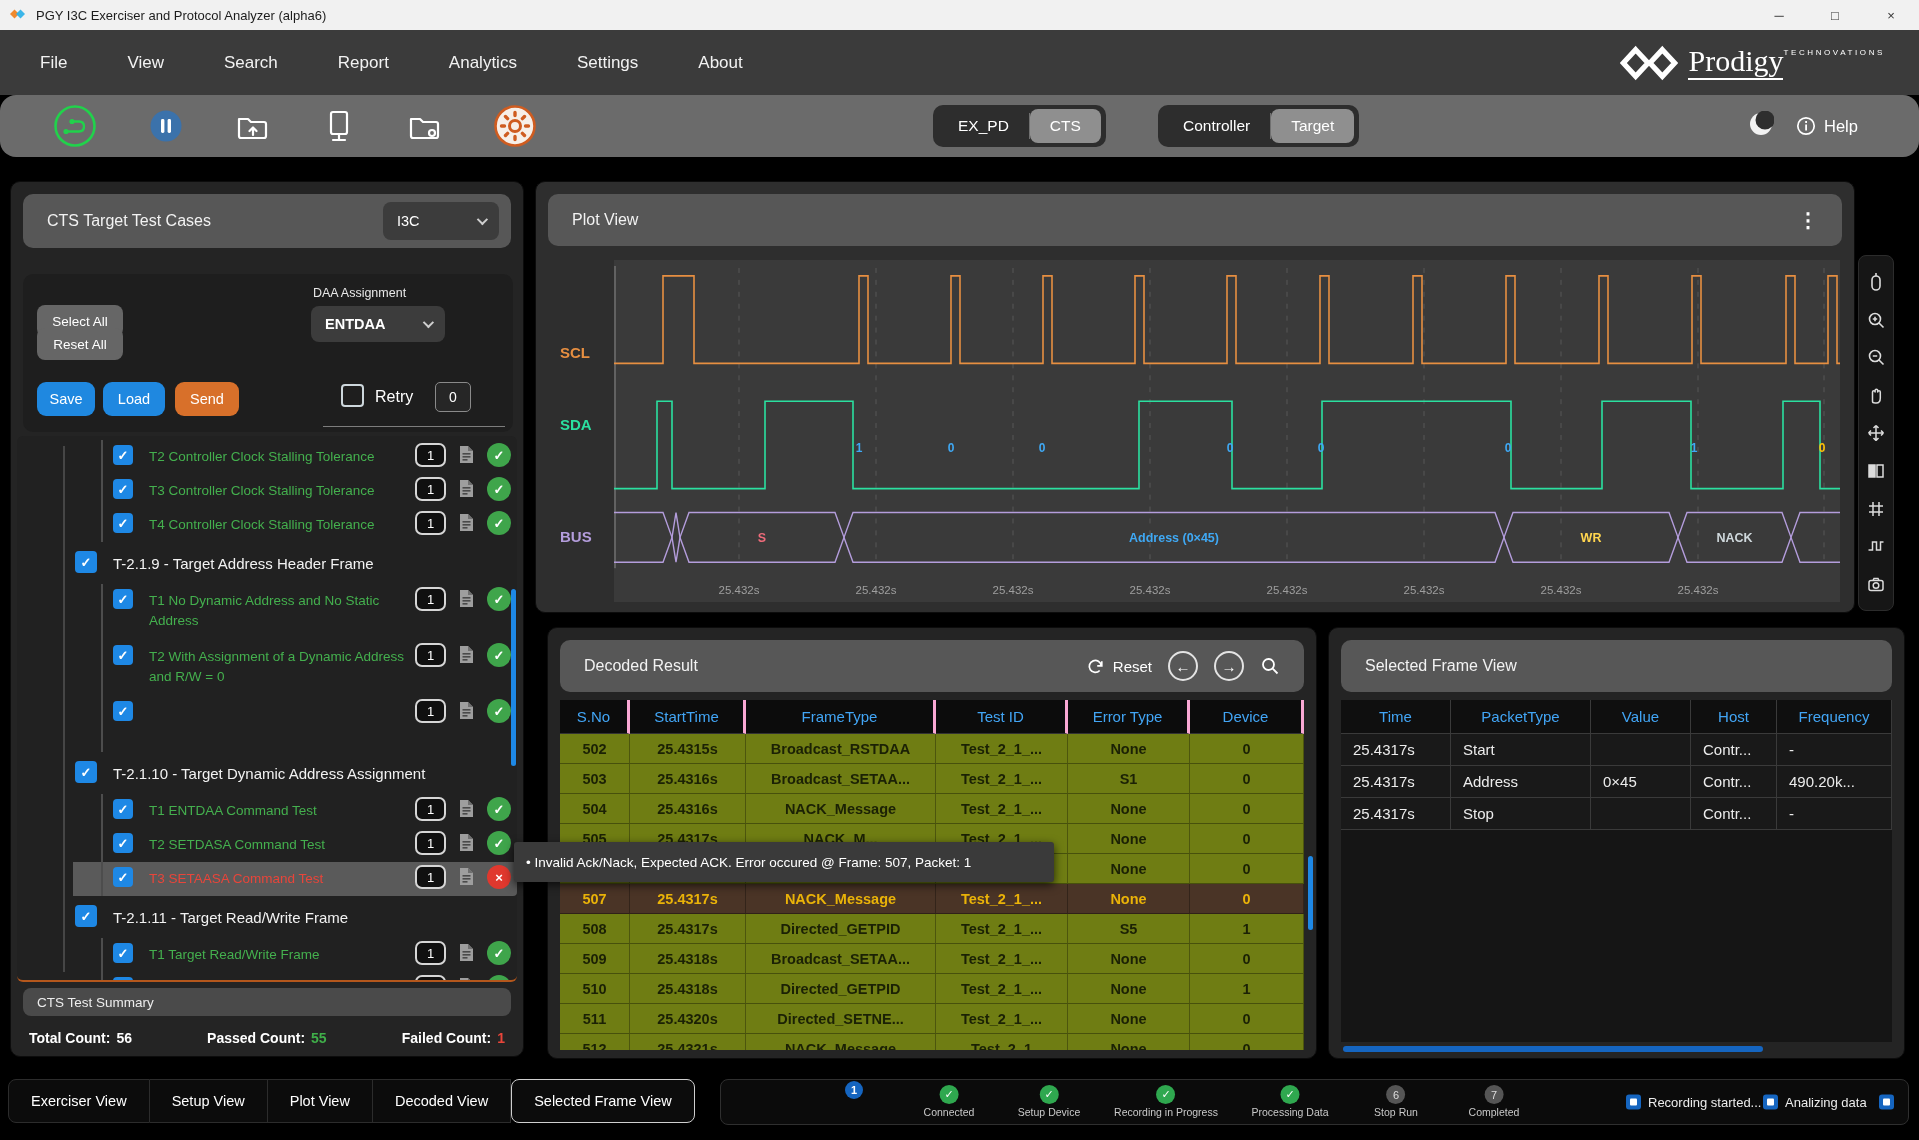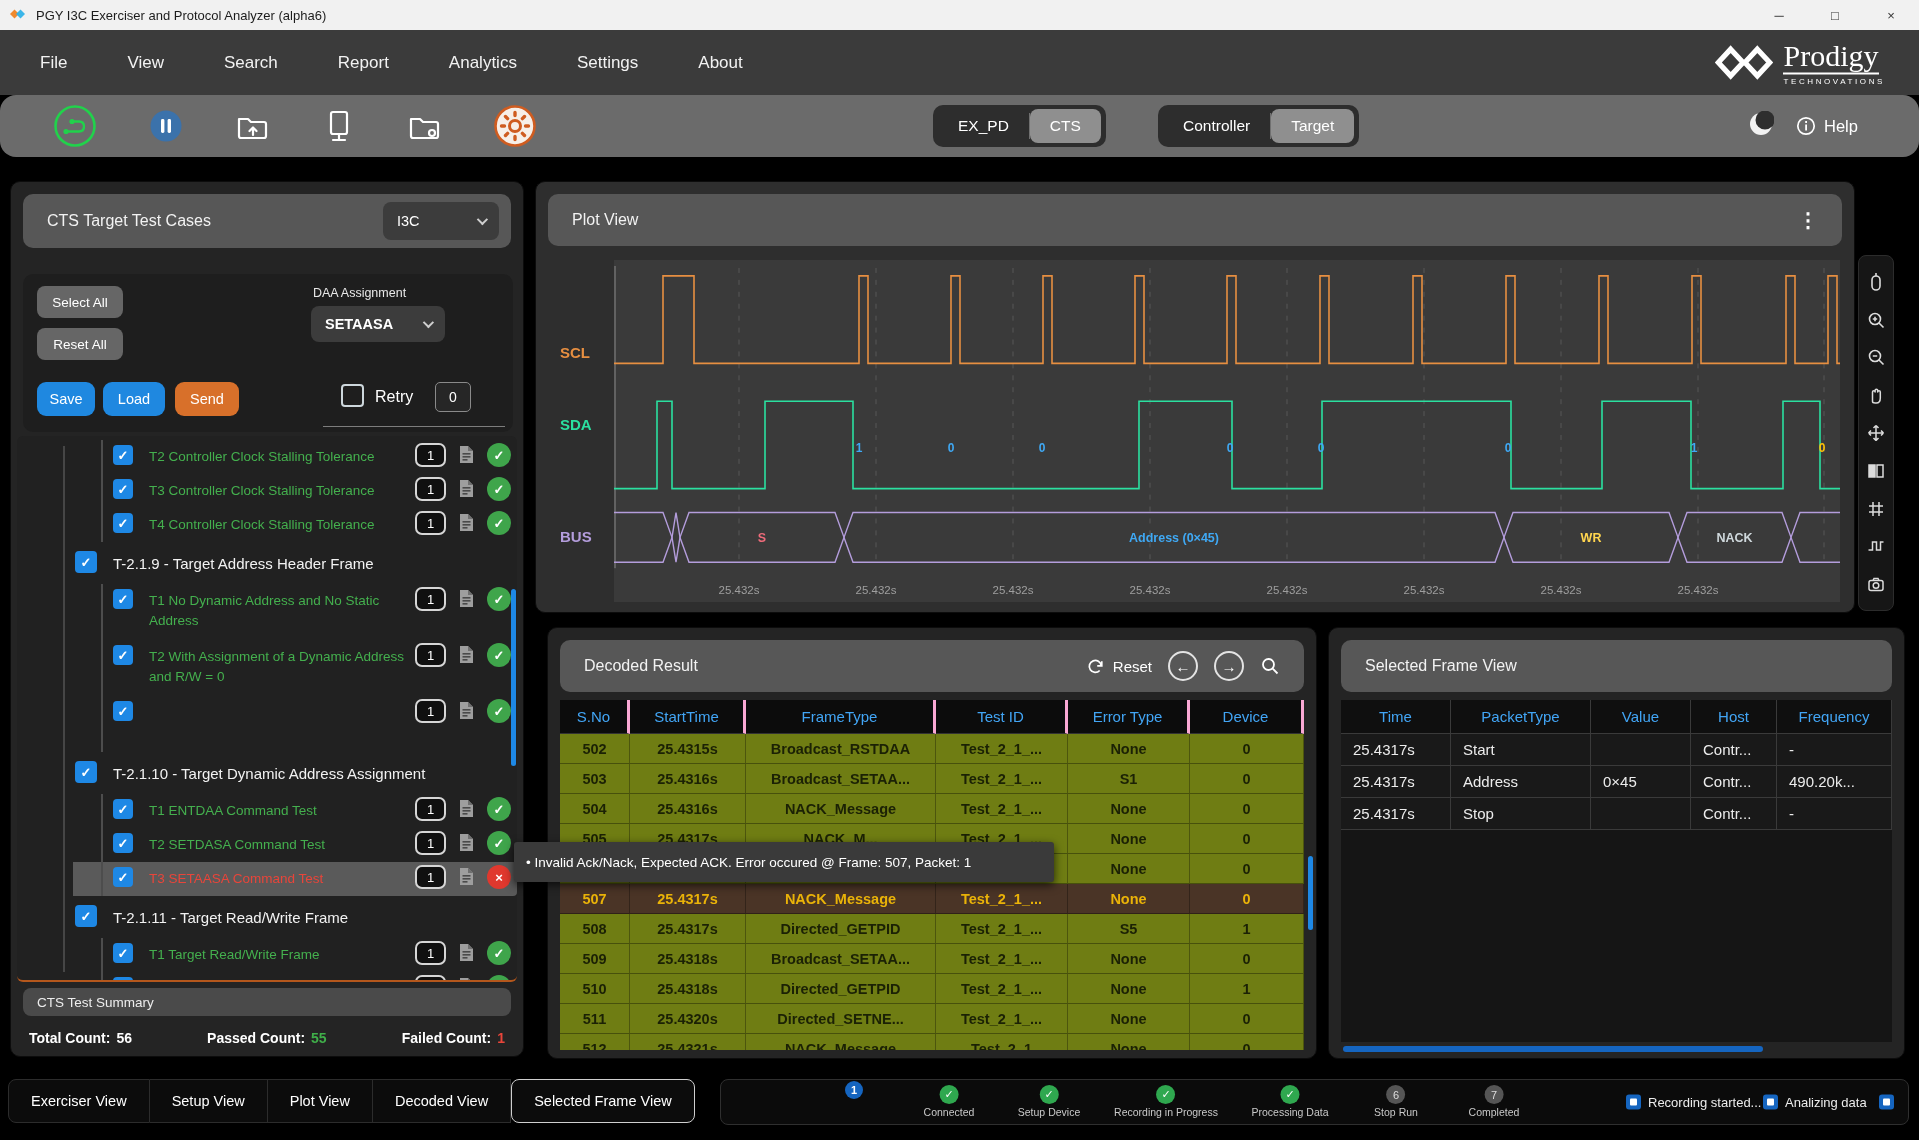--- a/index.html
+++ b/index.html
@@ -7,21 +7,21 @@
               font-family:"Liberation Sans", sans-serif; }
   
   .titlebar { height:30px; background:#f1f1f1; display:flex; align-items:center; padding-left:10px; gap:8px; }
   .titlebar .ttl { font-size:13px; color:#1c1c1c; }
   .winctl { margin-left:auto; display:flex; }
   .winbtn { width:56px; height:30px; display:flex; align-items:center; justify-content:center; color:#333; font-size:13px; }
   
   .menubar { height:65px; background:#3b3b3b; display:flex; align-items:center; padding-left:40px; gap:60px; position:relative; }
   .mitem { color:#f2f2f2; font-size:17px; cursor:default; }
   .brand { position:absolute; right:34px; top:50%; transform:translateY(-50%); display:flex; align-items:center; gap:10px; }
-  .brandtxt { display:flex; flex-direction:column; align-items:flex-start; }
+  .brandtxt { display:flex; flex-direction:row; align-items:flex-start; }
   .brandname { font-family:"Liberation Serif", serif; font-size:30px; color:#fff; line-height:1; border-bottom:2px solid #fff; padding-bottom:2px; }
   .brandtag { font-size:8px; letter-spacing:2.6px; color:#fff; margin-top:2px; }
   
   .toolbar { height:62px; background:#6b6b6b; display:flex; align-items:center; padding-left:52px; gap:48px; position:relative;border-radius:16px; }
   .tico { display:flex; align-items:center; justify-content:center; }
   .tgroup { position:absolute; top:50%; transform:translateY(-50%); background:#2d2d2d; border-radius:10px; height:42px; display:flex; align-items:center; padding:0 5px; }
   .tg-mode { left:933px; } .tg-role { left:1158px; }
   .topt { padding:0 20px; height:34px; display:flex; align-items:center; color:#fff; font-size:15.5px; border-radius:8px; }
   .topt.on { background:#8f8f8f; color:#fff; }
   .tdiv { width:1px; height:26px; background:#707070; }
@@ -233,25 +233,25 @@
 <div class="panel" id="testpanel">
   <div class="phead" style="height:54px;">
     <span>CTS Target Test Cases</span>
     <div class="dd" id="dd-i3c">
       <span>I3C</span>
       <span class="chev"></span>
     </div>
   </div>
 
   <div class="ctrlbox">
-    <button class="gbtn" style="left:14px;top:12px;">Select All</button>
+    <button class="gbtn" style="left:14px;top:31px;">Select All</button>
     <button class="gbtn" style="left:14px;top:54px;">Reset All</button>
     <span class="daalabel">DAA Assignment</span>
     <div class="dd" id="dd-daa">
-      <span>SETAASA</span>
+      <span>ENTDAA</span>
       <span class="chev"></span>
     </div>
     <button class="bbtn" style="left:14px;top:108px;width:58px;background:#1f88e0;">Save</button>
     <button class="bbtn" style="left:80px;top:108px;width:62px;background:#1f88e0;">Load</button>
     <button class="bbtn" style="left:152px;top:108px;width:64px;background:#d8702a;">Send</button>
     <span class="retrychk"></span>
     <span class="retrylab">Retry</span>
     <span class="retryval">0</span>
     <span class="retryline"></span>
   </div>

